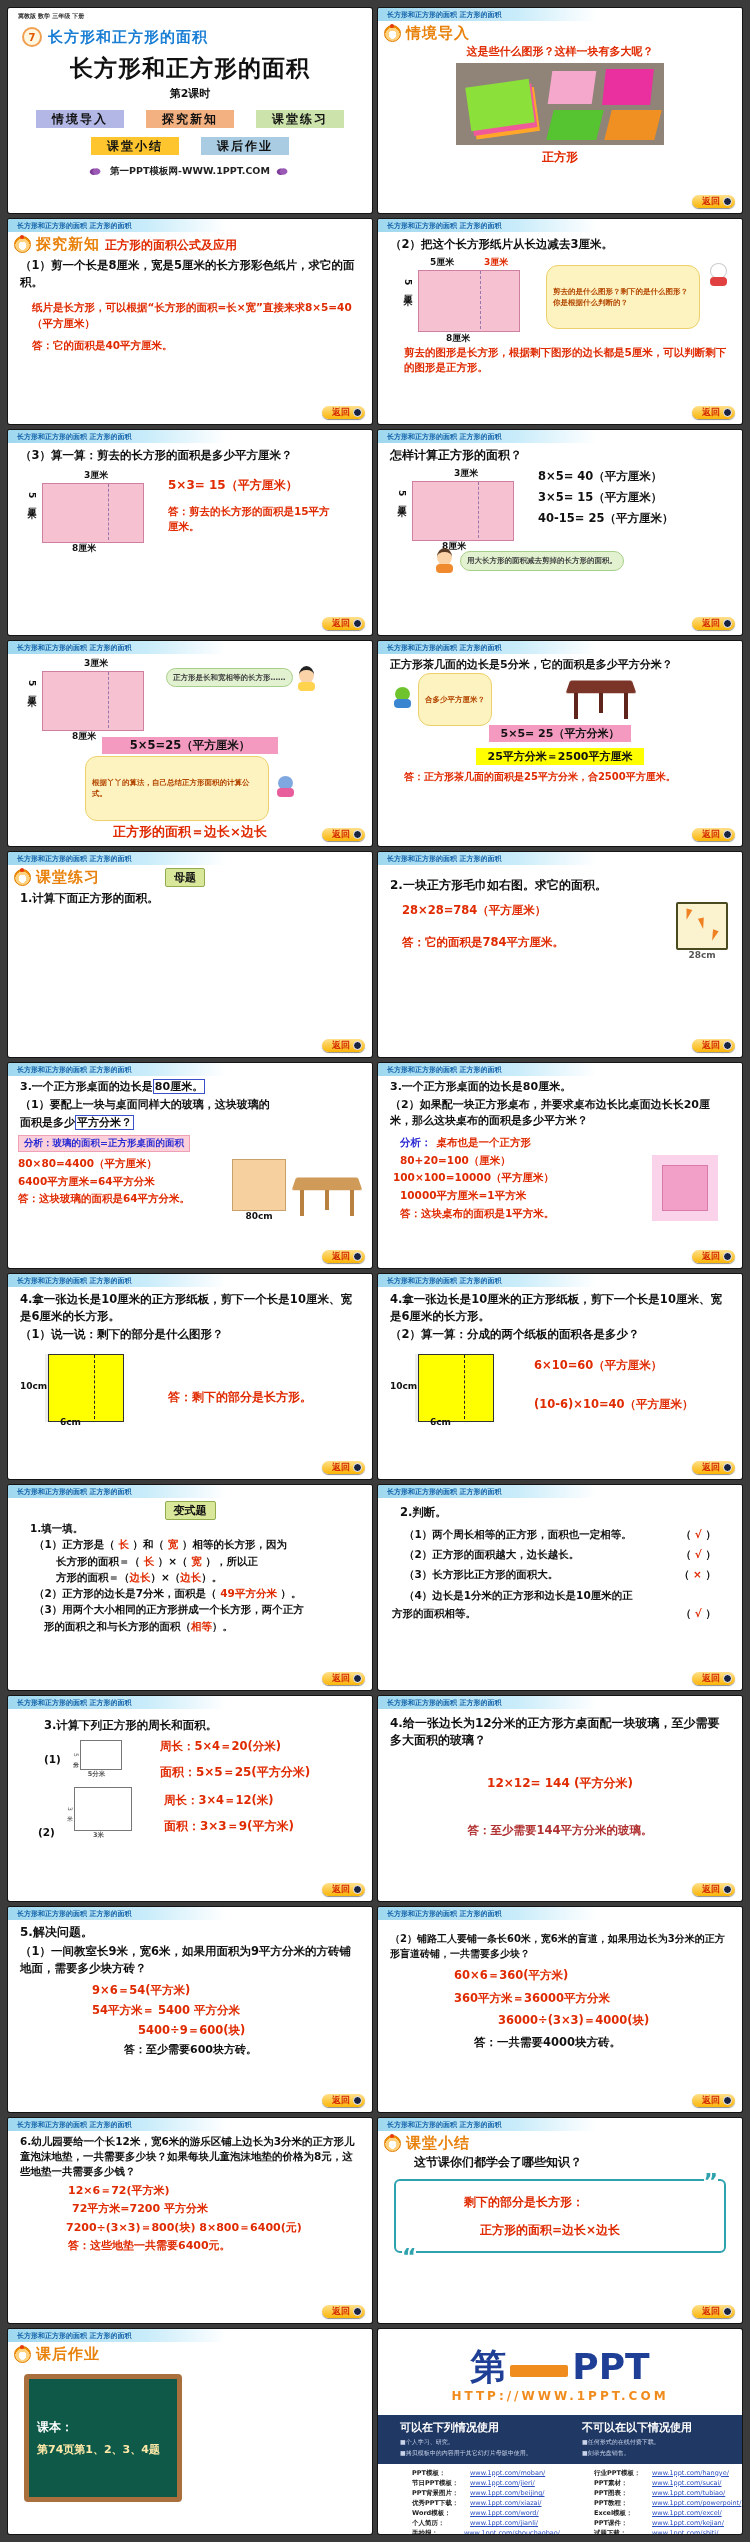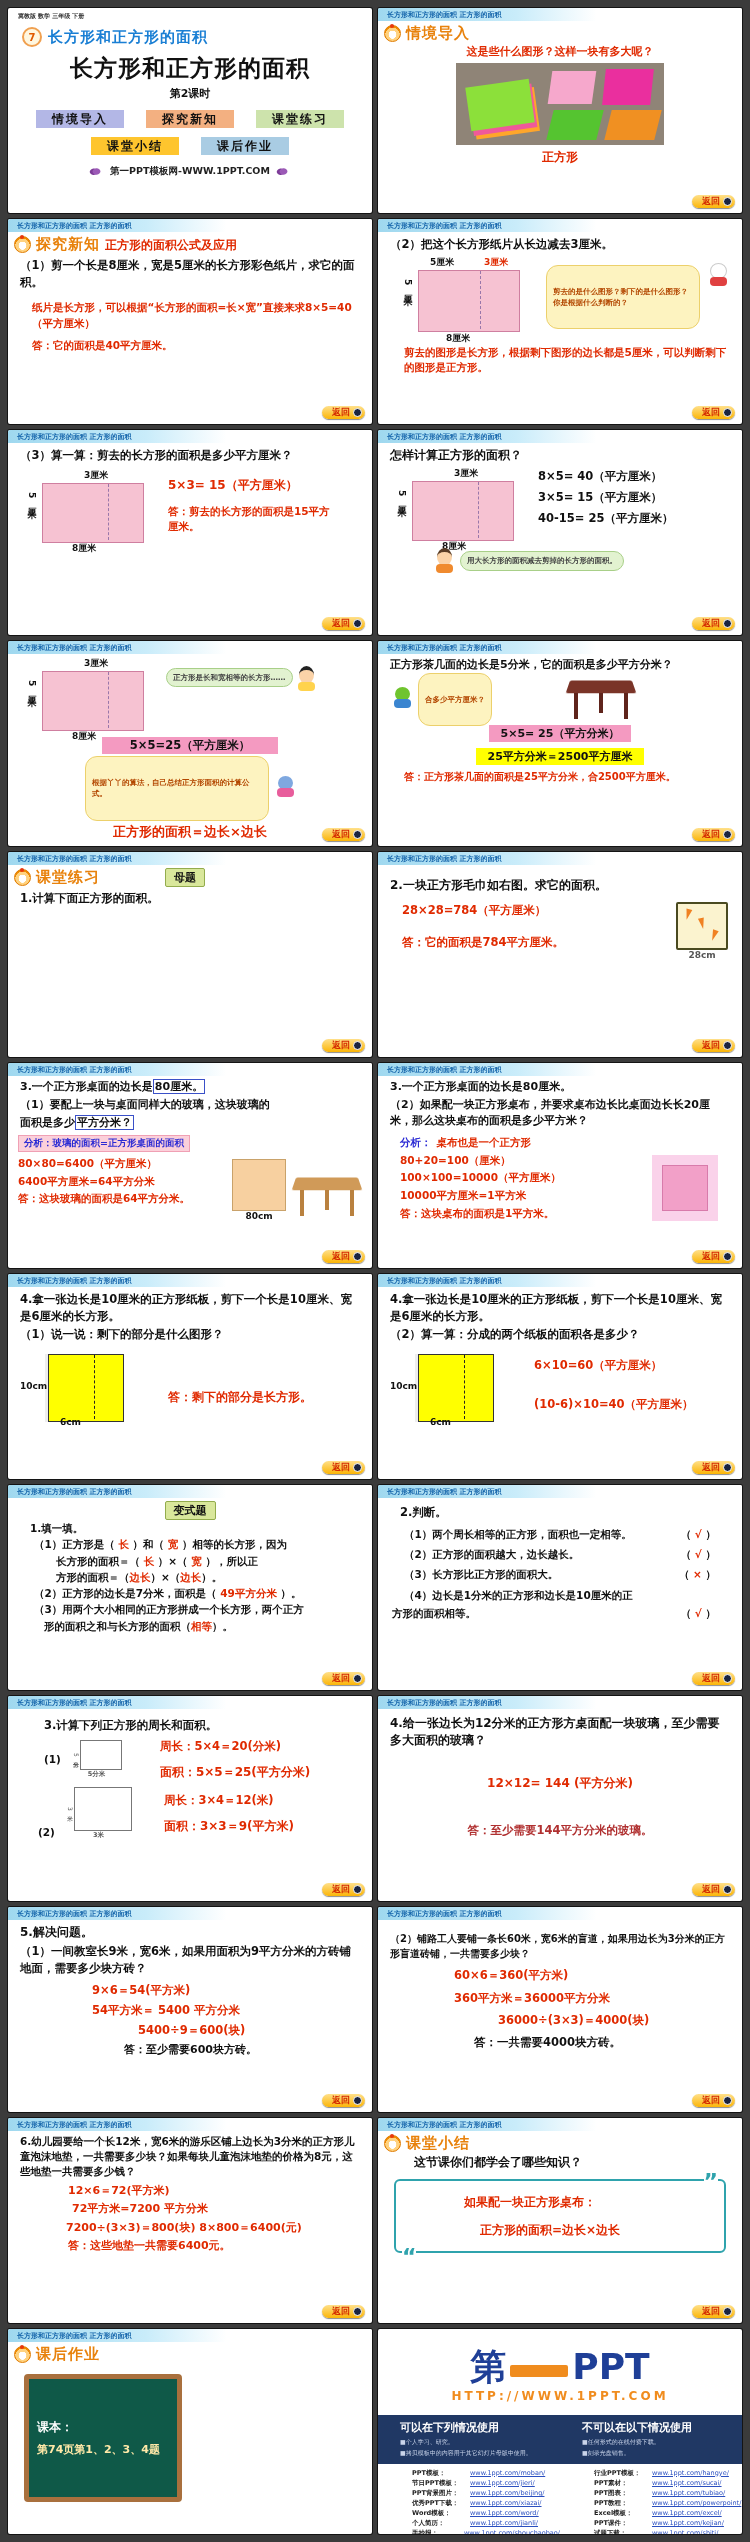--- a/index.html
+++ b/index.html
@@ -370,21 +370,21 @@
   </div>
 
   <div class="slide">
     <div class="hdr">
         <span>长方形和正方形的面积  正方形的面积</span>
       </div>
     <div class="px tx" style="font-size:11px;margin-top:1px"><span>3.一个正方形桌面的边长是</span><span class="bluebox">80厘米。</span></div>
     <div class="px tx" style="font-size:11px"><span>（1）要配上一块与桌面同样大的玻璃，这块玻璃的</span></div>
     <div class="px tx" style="font-size:11px"><span>面积是多少</span><span class="bluebox">平方分米？</span></div>
     <div style="margin:3px 0 0 10px;display:inline-block;background:#fbd0da;border:1px solid #f0a0b4;padding:1px 5px;font-size:9.5px;font-weight:bold;color:#2b2bd4">分析：玻璃的面积=正方形桌面的面积</div>
-    <div class="px rx" style="font-size:10.5px;padding-left:10px;margin-top:2px">80×80=6400（平方厘米）</div>
+    <div class="px rx" style="font-size:10.5px;padding-left:10px;margin-top:2px">80×80=4400（平方厘米）</div>
     <div class="px rx" style="font-size:10.5px;padding-left:10px">6400平方厘米=64平方分米</div>
     <div class="px rx" style="font-size:10.5px;padding-left:10px">答：这块玻璃的面积是64平方分米。</div>
     <div style="position:absolute;right:12px;top:96px;display:flex;gap:8px;align-items:flex-end">
       <div style="text-align:center">
         <div class="tansq"></div>
         <div class="lab" style="color:#111;font-weight:bold">80cm</div>
       </div>
       <div class="tbl wood">
         <div class="top"></div>
           <div class="lg" style="left:6px"></div>
@@ -402,21 +402,21 @@
     <div class="hdr">
         <span>长方形和正方形的面积  正方形的面积</span>
       </div>
     <div class="px tx" style="font-size:11px;margin-top:1px">3.一个正方形桌面的边长是80厘米。</div>
     <div class="px tx" style="font-size:11px">（2）如果配一块正方形桌布，并要求桌布边长比桌面边长长20厘米，那么这块桌布的面积是多少平方米？</div>
     <div style="padding-left:22px;margin-top:2px">
       <span style="font-size:10.5px;font-weight:bold;color:#2b2bd4">分析：</span>
       <span class="rx" style="font-size:10.5px">桌布也是一个正方形</span>
     </div>
     <div class="px rx" style="font-size:10.5px;padding-left:22px">80+20=100（厘米）</div>
-    <div class="px rx" style="font-size:10.5px;padding-left:22px">100×100=10000（平方厘米）</div>
+    <div class="px rx" style="font-size:10.5px;padding-left:15px">100×100=10000（平方厘米）</div>
     <div class="px rx" style="font-size:10.5px;padding-left:22px">10000平方厘米=1平方米</div>
     <div class="px rx" style="font-size:10.5px;padding-left:22px">答：这块桌布的面积是1平方米。</div>
     <div style="position:absolute;right:24px;top:92px;width:66px;height:66px;background:#fad2ea;display:flex;align-items:center;justify-content:center">
       <div style="width:44px;height:44px;background:#f2a0c8;border:1px solid #d87bab"></div>
     </div>
     <div class="back">
         <span class="t">返回</span>
         <span class="c"></span>
       </div>
   </div>
@@ -609,21 +609,21 @@
   <div class="slide">
     <div class="hdr">
         <span>长方形和正方形的面积  正方形的面积</span>
       </div>
     <div class="sec">
       <span class="chick"></span>
       <span class="name">课堂小结</span>
     </div>
     <div class="tx" style="font-size:12px;padding-left:36px">这节课你们都学会了哪些知识？</div>
     <div class="qbox">
-      <div class="rx" style="font-size:12px;padding-left:60px">如果配一块正方形桌布：</div>
+      <div class="rx" style="font-size:12px;padding-left:60px">剩下的部分是长方形：</div>
       <div class="rx" style="font-size:12px;padding-left:76px;margin-top:10px">正方形的面积=边长×边长</div>
     </div>
     <div class="back">
         <span class="t">返回</span>
         <span class="c"></span>
       </div>
   </div>
 
   <div class="slide">
     <div class="hdr">

